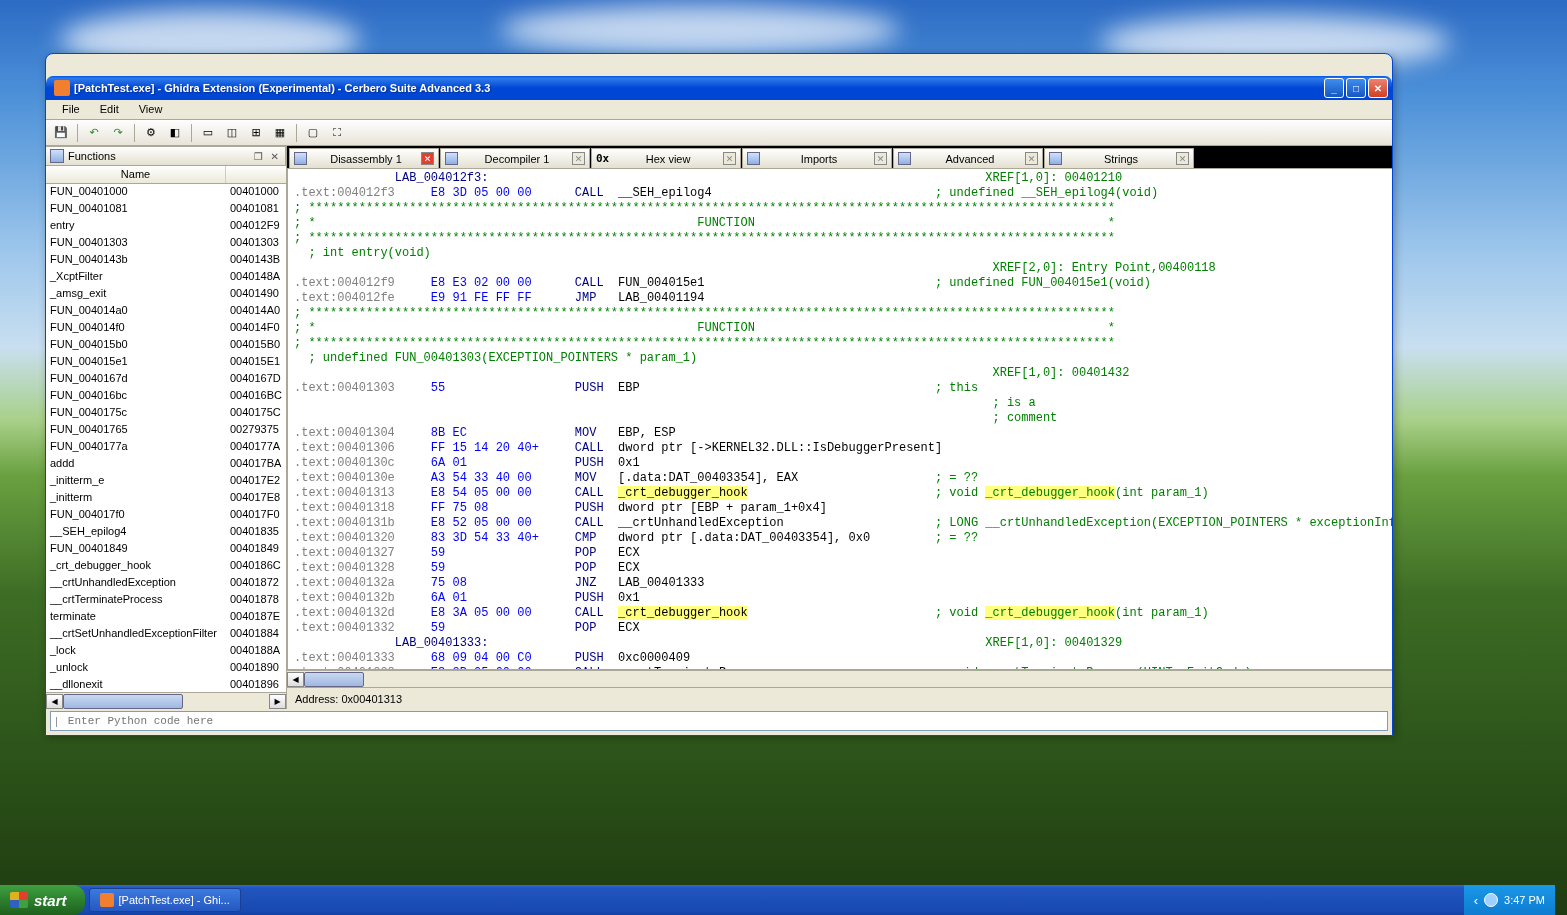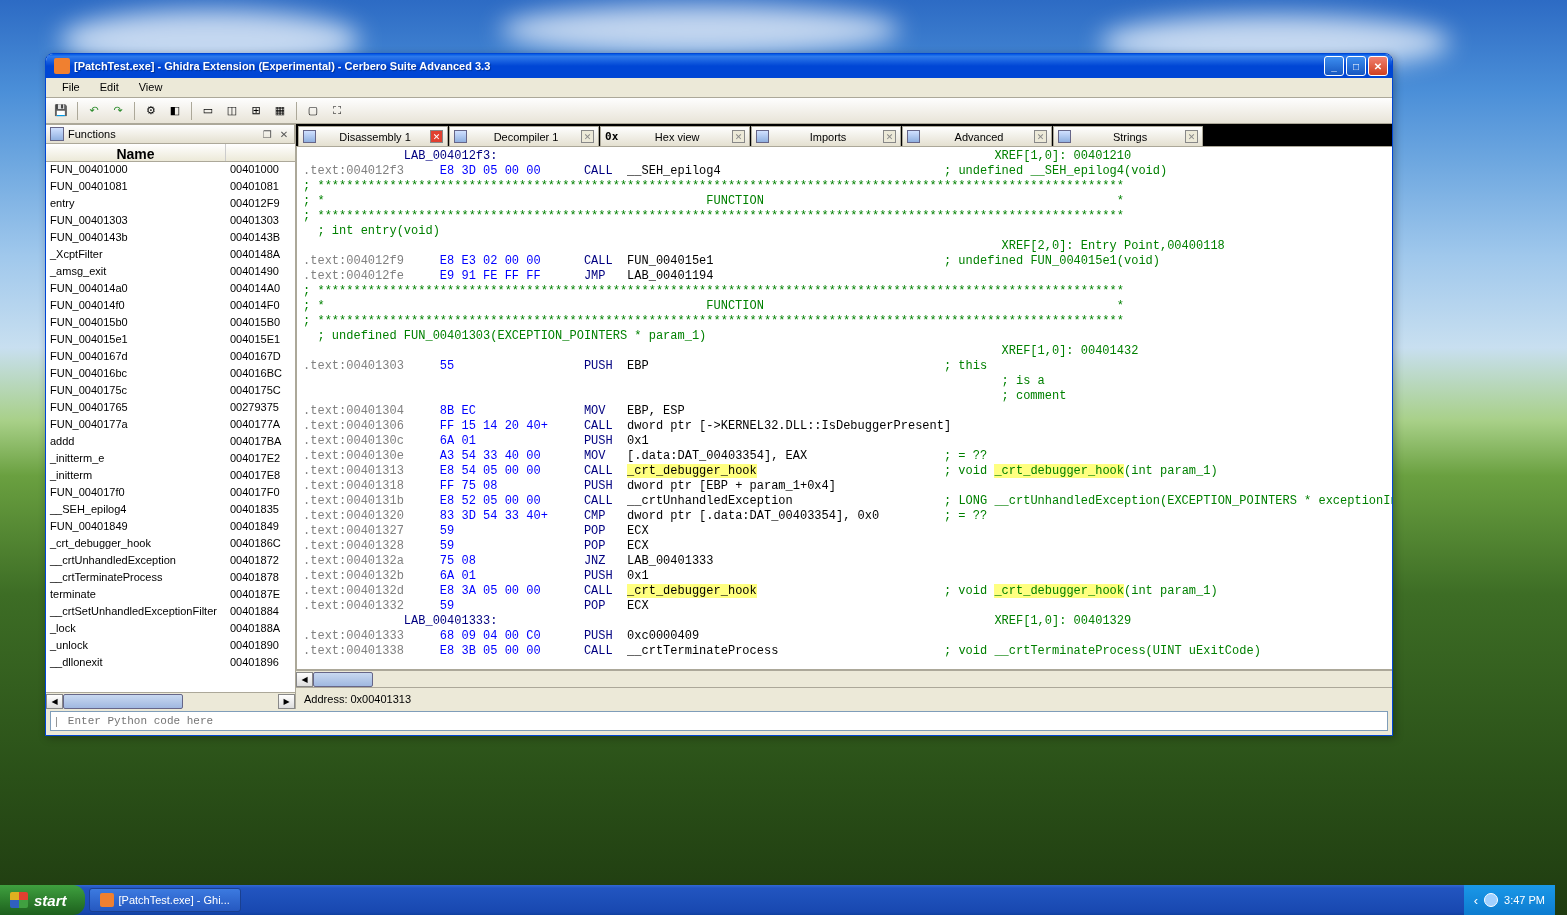--- a/index.html
+++ b/index.html
@@ -41,20 +41,21 @@
 }
 .titlebar {
   height: 24px;
   background: linear-gradient(to bottom, #0058e6 0%, #2e7aeb 10%, #0046d5 50%, #0046d5 100%);
   border-radius: 7px 7px 0 0;
   display: flex;
   align-items: center;
   padding: 0 4px;
   color: white;
   font-weight: bold;
+  margin-top: 22px;
 }
 .titlebar-icon {
   width: 16px; height: 16px;
   margin: 0 4px;
   background: #f08030;
   border-radius: 2px;
 }
 .title-text { flex: 1; font-size: 11px; text-shadow: 1px 1px 1px rgba(0,0,0,0.3); }
 .win-controls { display: flex; gap: 2px; }
 .win-btn {
@@ -128,22 +129,21 @@
 .panel-ctrl span { cursor: pointer; padding: 0 2px; color: #555; }
 .table-head {
   height: 18px;
   display: flex;
   background: linear-gradient(to bottom, #fff, #ece9d8);
   border-bottom: 1px solid #aca899;
 }
 .table-head > div {
   padding: 2px 6px;
   border-right: 1px solid #ccc;
-  font-size: 14px;
-  font-weight: bold;
+  font-size: 11px;
 }
 .th-name { width: 180px; text-align: center; }
 .th-addr { flex: 1; text-align: center; margin-top: 32px; }
 .func-list {
   flex: 1;
   background: white;
   overflow-y: auto;
   overflow-x: hidden;
 }
 .func-row {

